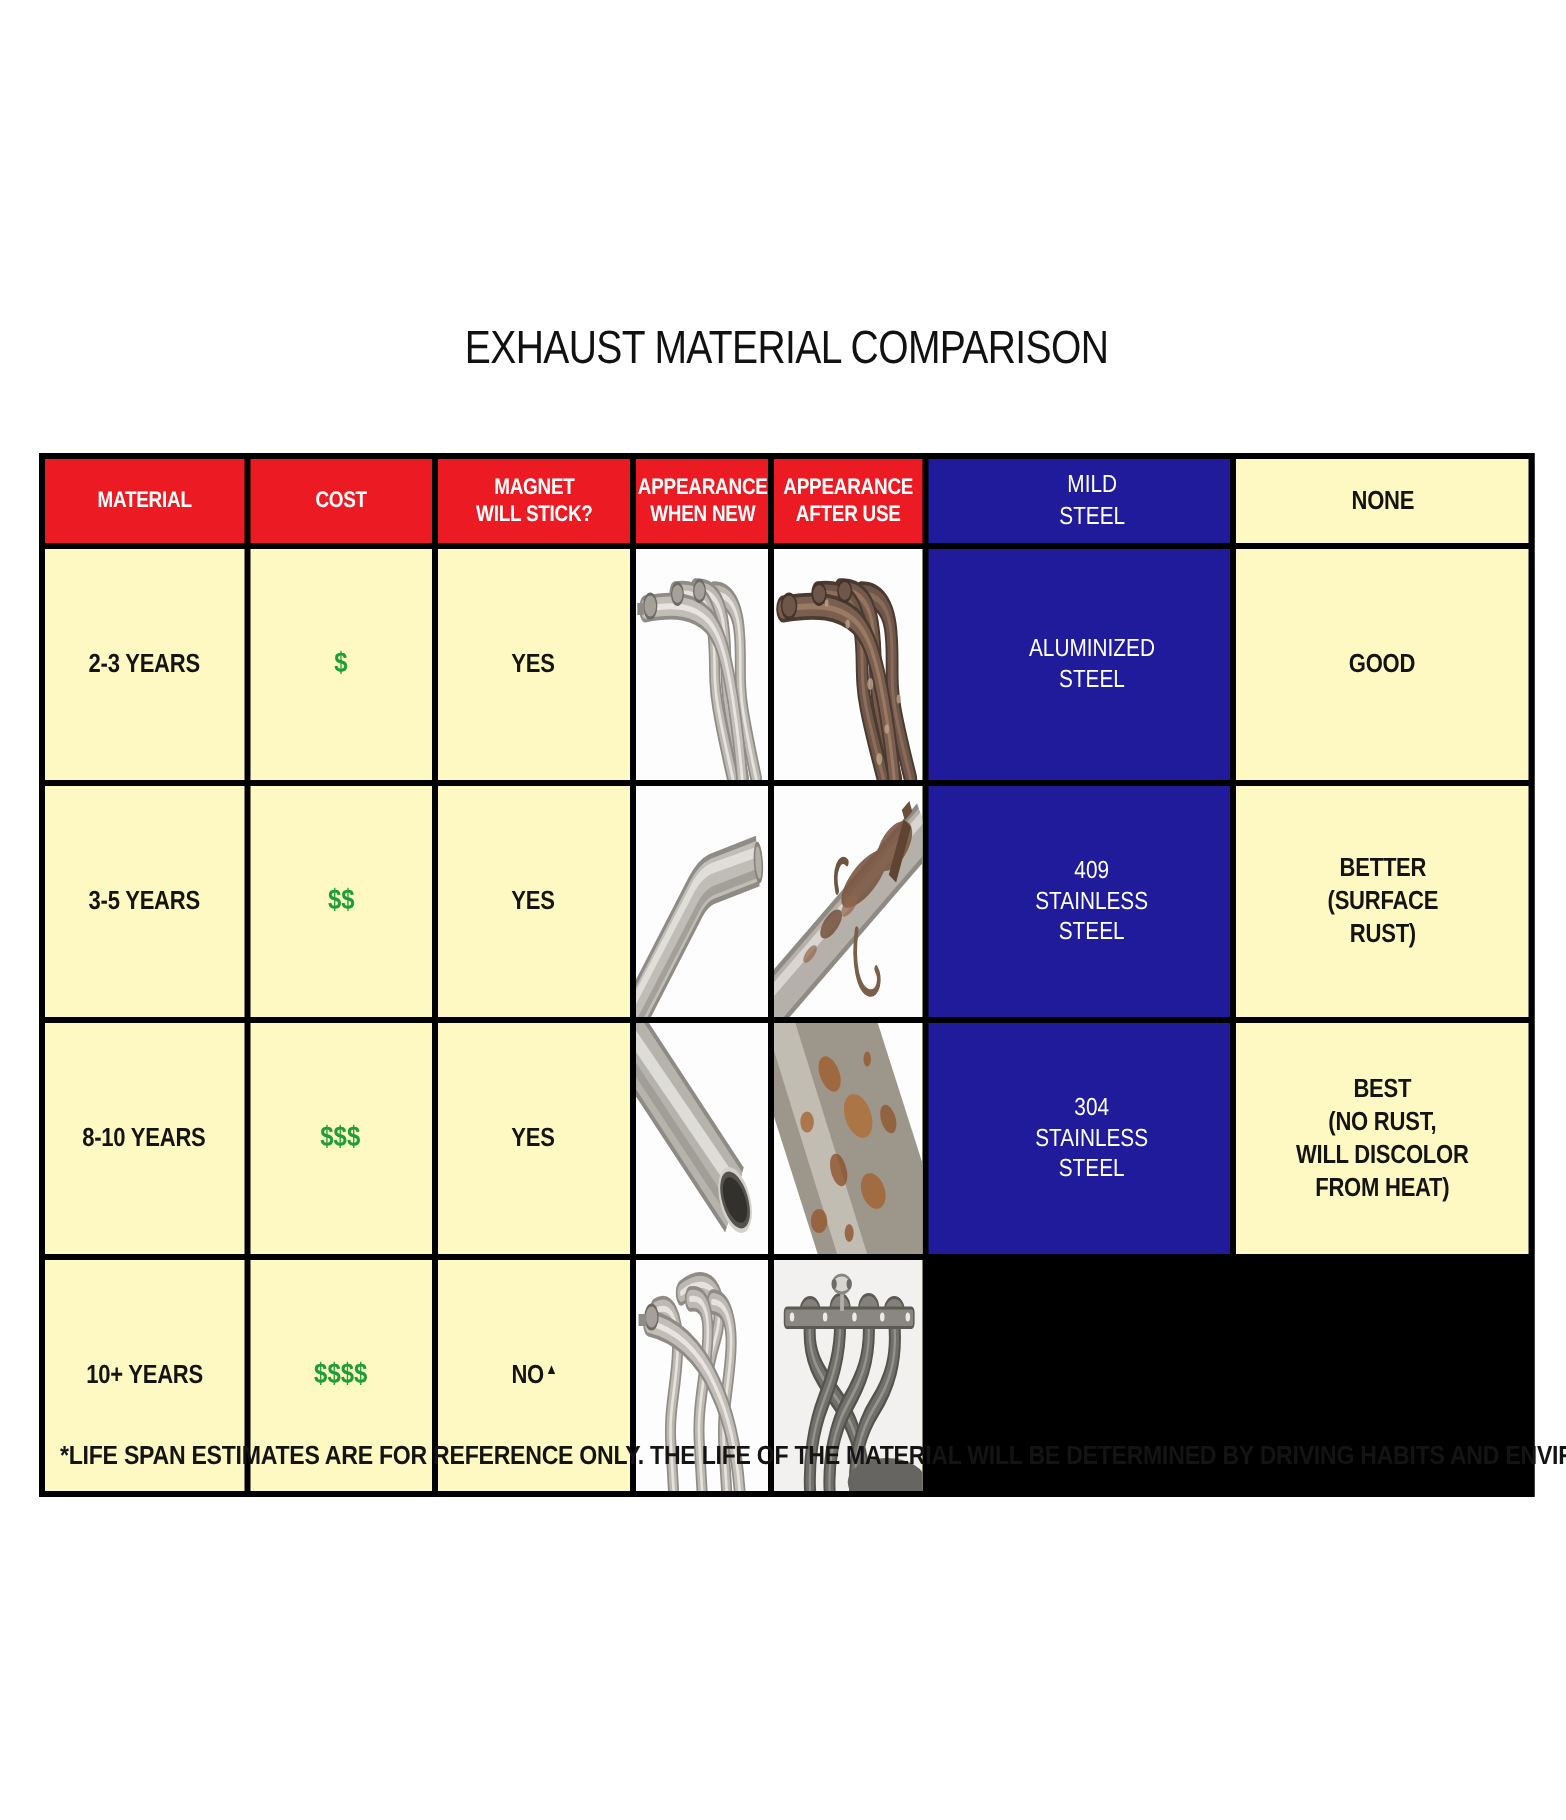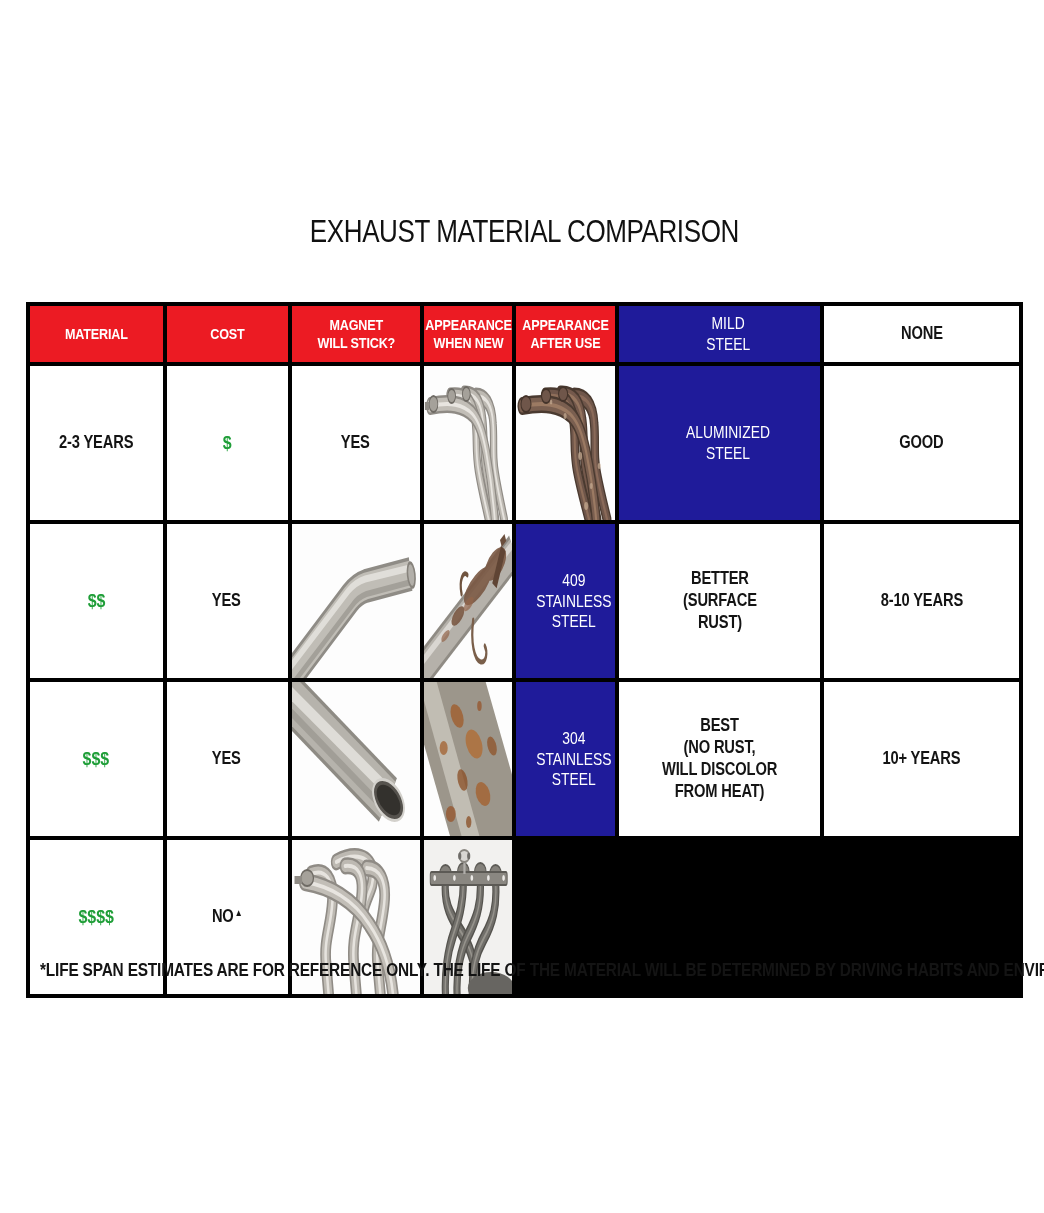--- a/index.html
+++ b/index.html
@@ -18,21 +18,21 @@
   .cxl{display:inline-block;transform:scaleX(.88);transform-origin:left center;white-space:nowrap;}
 
   .grid{
     position:absolute;left:26px;top:258px;width:997px;height:696px;
     display:grid;box-sizing:border-box;
     grid-template-columns:137fr 125fr 133fr 91fr 102fr 208fr 201fr;
     grid-template-rows:56px 1fr 1fr 1fr 1fr;
     gap:4px;background:#000;border:4px solid #000;margin-top:44px;
   }
   .cell{
-    background:#ffffff;display:flex;align-items:center;justify-content:center;
+    background:#fef9c3;display:flex;align-items:center;justify-content:center;
     text-align:center;overflow:hidden;position:relative;
   }
   .hdr{background:#ec1b23;color:#fff;font-weight:bold;font-size:15px;line-height:1.18;letter-spacing:-.2px;}
   .mat{background:#1f1b9a;color:#fff;font-weight:normal;font-size:16.5px;line-height:1.25;padding-left:16px;}
   .val{color:#141414;font-weight:bold;font-size:17.5px;line-height:1.25;letter-spacing:-.2px;}
   .cost{color:#1f9e38;font-weight:bold;font-size:19px;letter-spacing:0;}
   .photo{padding:0;}
   .photo svg{width:100%;height:100%;display:block;}
   sup.mark{font-size:10px;vertical-align:6px;margin-left:1px;}
 
@@ -138,20 +138,23 @@
       <ellipse cx="94" cy="28" rx="9" ry="7" fill="#6f564a" stroke="#43332a" stroke-width="2"></ellipse>
     </svg>
   </div>
 
   <div class="cell mat">
       <span class="cx">ALUMINIZED
 STEEL</span>
     </div>
   <div class="cell val">
       <span class="cx">GOOD</span>
+    </div>
+  <div class="cell val">
+      <span class="cx">3-5 YEARS</span>
     </div>
   <div class="cell cost">
       <span class="cx">$$</span>
     </div>
   <div class="cell val">
       <span class="cx"><span>YES</span><sup class="mark"></sup></span>
     </div>
   <div class="cell photo">
     <svg viewBox="0 0 204 154" preserveAspectRatio="none">
       <rect width="204" height="154" fill="#fdfdfd"></rect>

